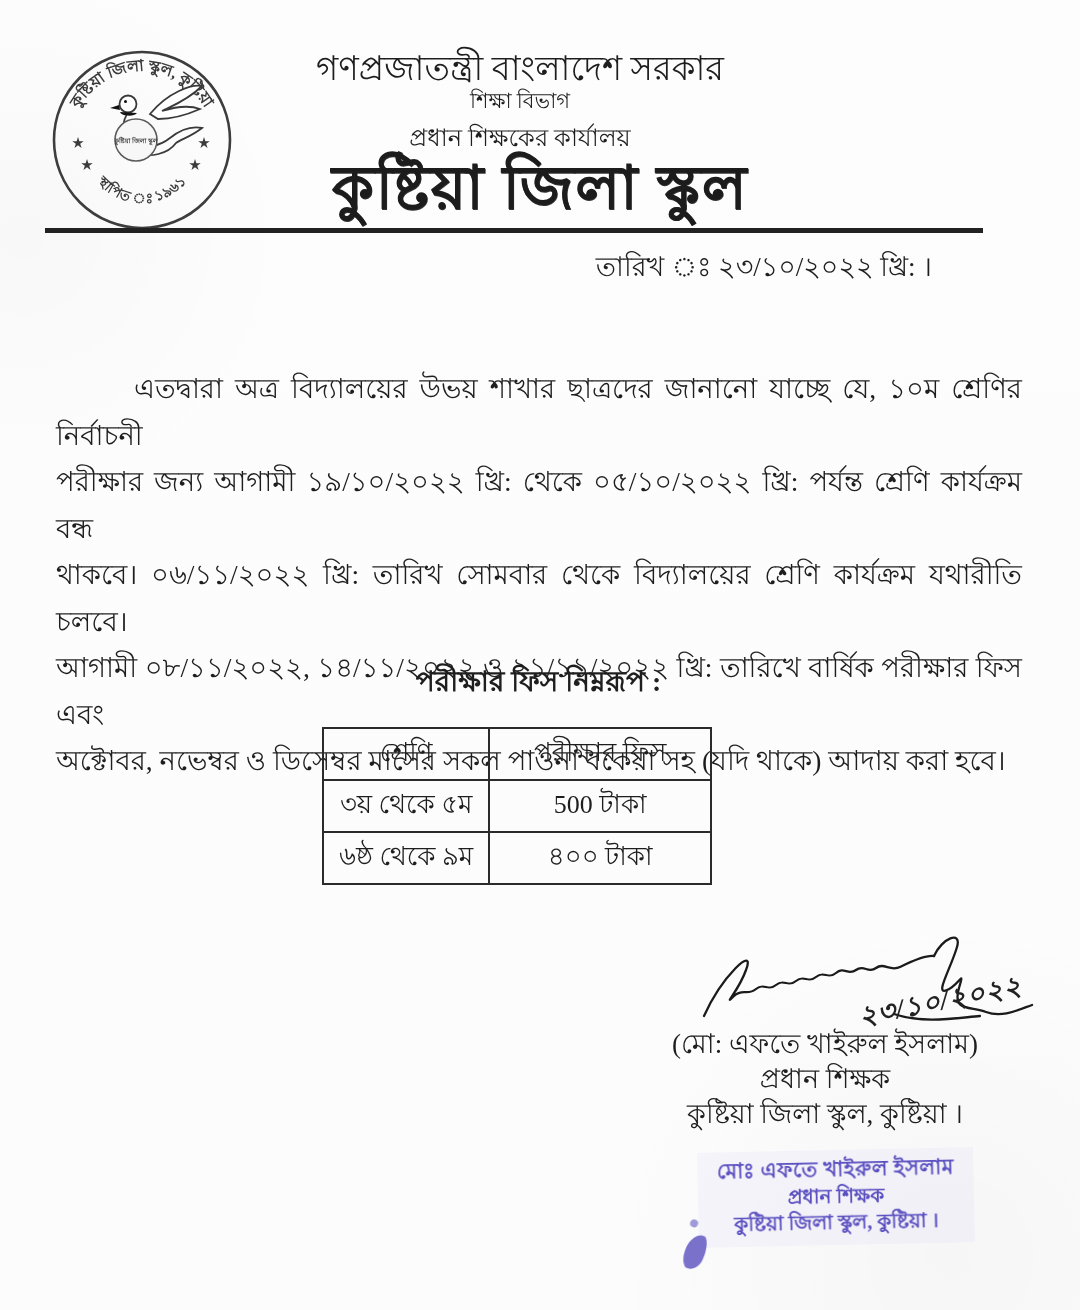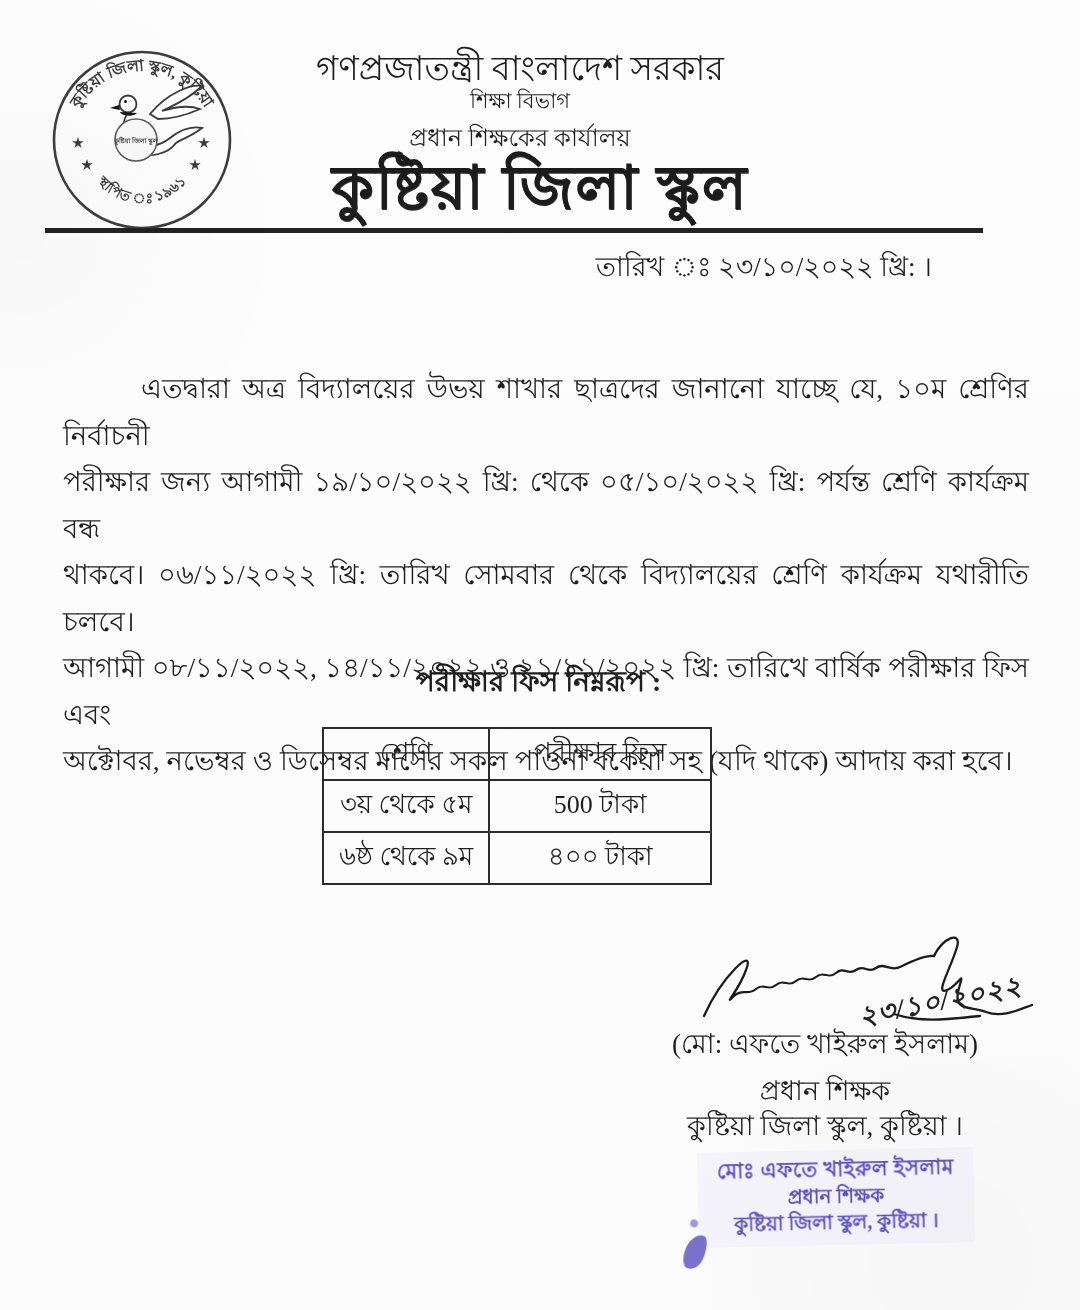--- a/index.html
+++ b/index.html
@@ -37,21 +37,21 @@
     position:absolute; left:45px; top:228px; width:938px; height:5px;
     border-top:3.5px solid #222; border-bottom:2.5px solid #222;
   }
 
   .date-line {
     position:absolute; top:246px; right:148px;
     font-size:27px; font-weight:500;
   }
 
   
-  .body-text { position:absolute; left:63px; top:366px; width:966px; font-size:27.5px; }
+  .body-text { position:absolute; left:56px; top:366px; width:966px; font-size:27.5px; }
   .body-text .ln { line-height:46.5px; text-align:justify; text-align-last:justify; }
   .body-text .ln.first { text-indent:78px; }
   .body-text .ln.last { text-align-last:left; }
 
   
   .fees-heading {
     position:absolute; left:322px; top:660px; width:433px;
     text-align:center; font-size:28px; font-weight:700;
   }
   table.fees {
@@ -68,21 +68,21 @@
   .sig-svg { position:absolute; left:688px; top:930px; }
   .hand-date {
     position:absolute; left:858px; top:980px;
     font-size:27px; font-style:italic; font-weight:600; color:#222;
     transform:rotate(-11deg); letter-spacing:1px; white-space:nowrap;
   }
   .sig-block {
     position:absolute; left:640px; top:1028px; width:370px;
     text-align:center; font-size:27px; line-height:33px; font-weight:500;
   }
-  .sig-block .nm { margin-bottom:14px; }
+  .sig-block .nm { margin-bottom:2px; }
   .sig-block .tt { margin-bottom:2px; }
 
   
   .stamp {
     position:absolute; left:698px; top:1150px; width:276px; padding:6px 2px 10px;
     text-align:center; color:var(--stamp-color,#5a4fc0);
     transform:rotate(-1.2deg);
     background:rgba(110,95,200,0.045);
     filter:blur(0.2px);
   }

